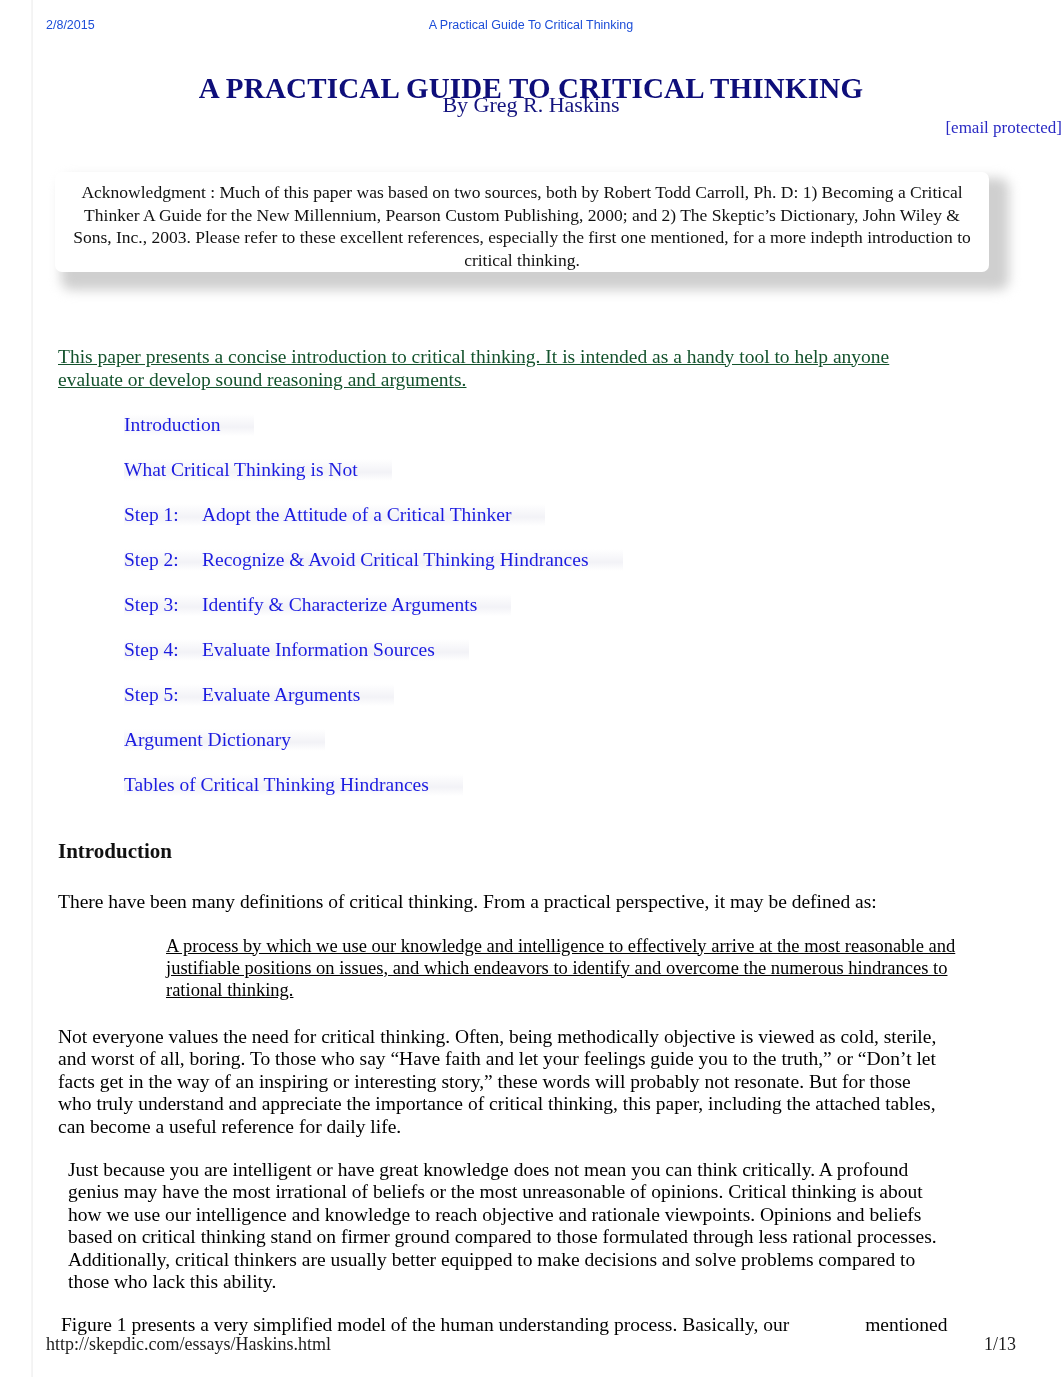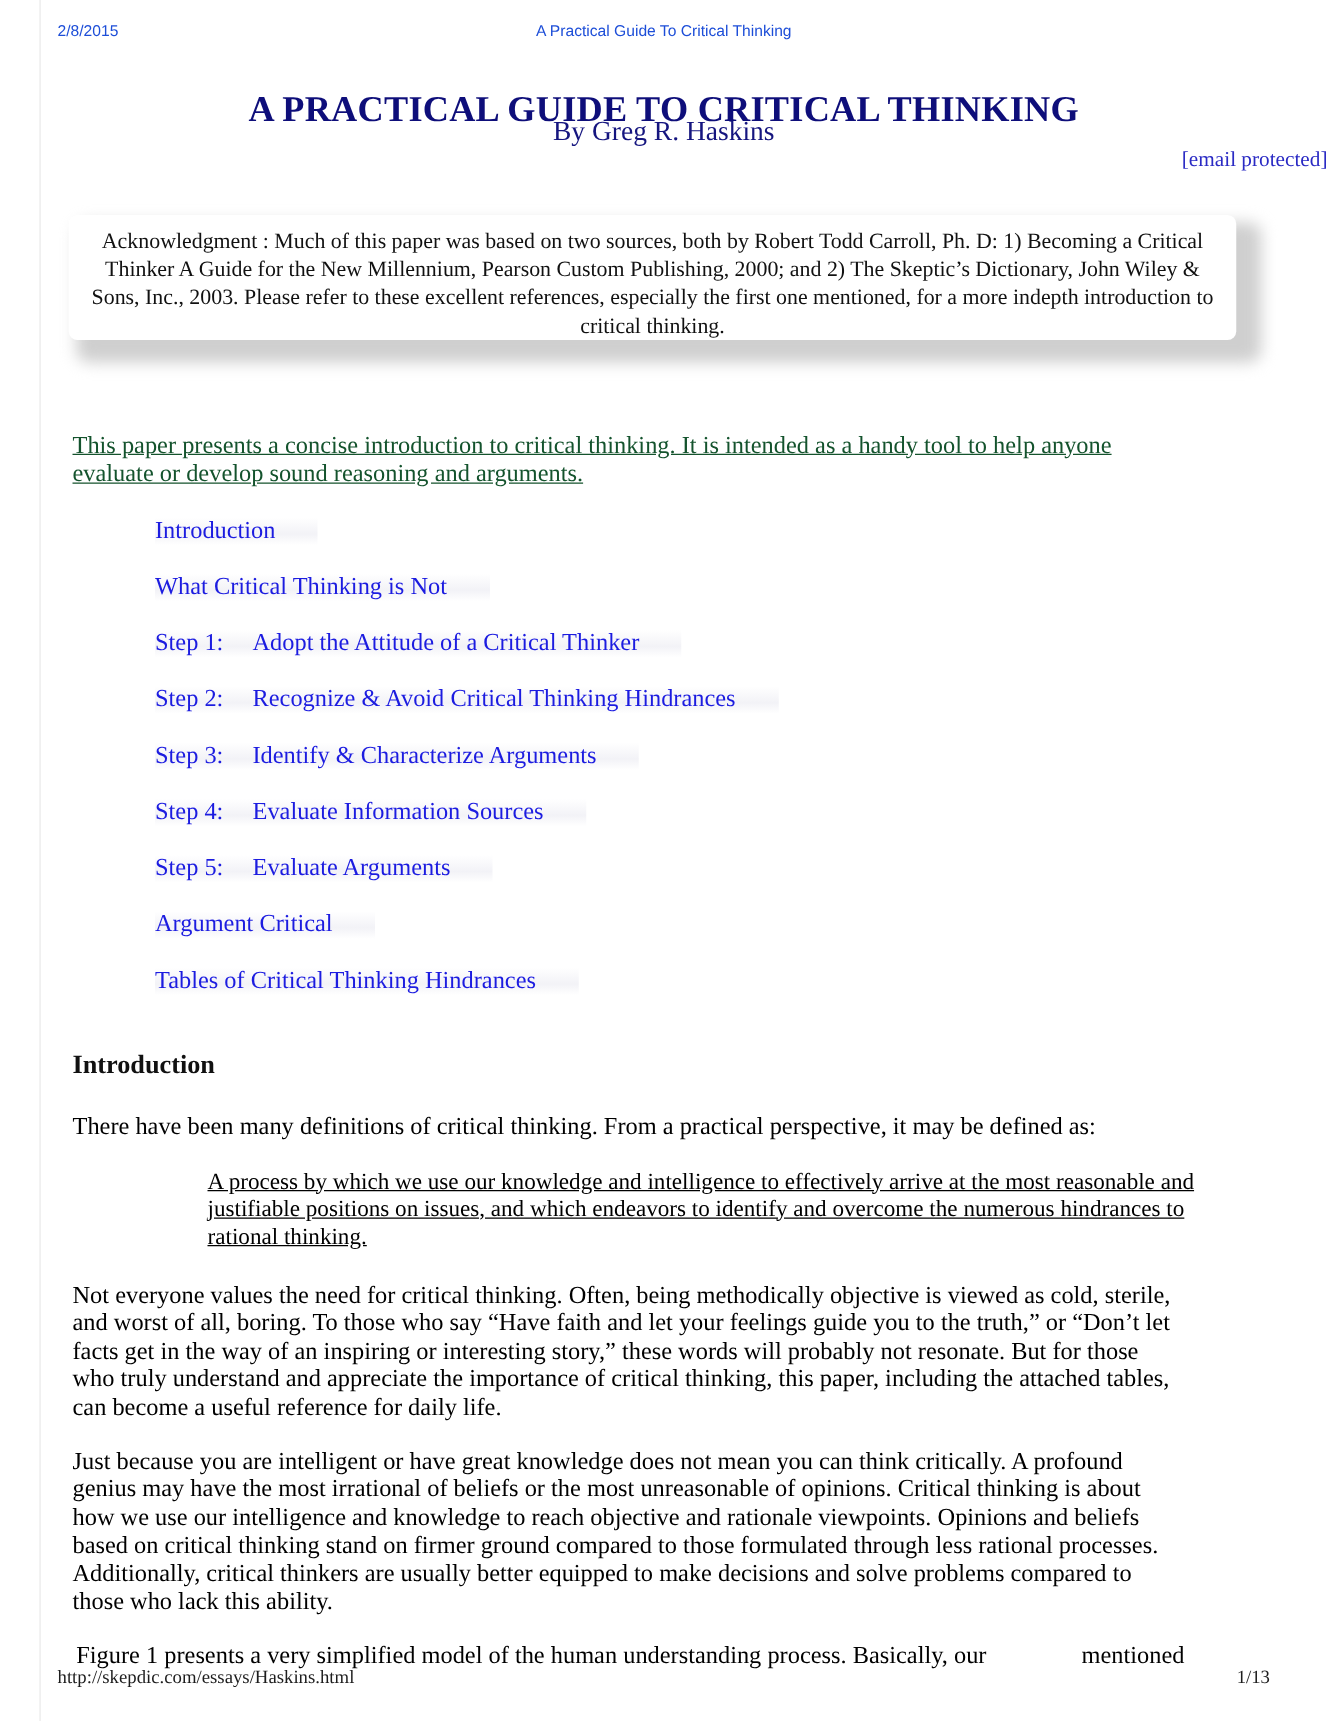--- a/index.html
+++ b/index.html
@@ -184,21 +184,21 @@
     position: absolute;
     left: 58px;
     top: 1006px;
     width: 890px;
     font-size: 19.5px;
     line-height: 22.6px;
   }
 
   .p3 {
     position: absolute;
-    left: 58px;
+    left: 68px;
     top: 1139px;
     width: 870px;
     font-size: 19.5px;
     line-height: 22.6px;
   }
 
   .p4 {
     position: absolute;
     left: 58px;
     top: 1294px;
@@ -213,21 +213,21 @@
   }
 
   
   .print-footer {
     position: absolute;
     left: 0;
     top: 1334px;
     width: 1062px;
     height: 20px;
     font-family: "Liberation Serif", "DejaVu Serif", serif;
-    font-size: 15px;
+    font-size: 18px;
     color: #1d1d1d;
   }
   .print-footer .pf-url {
     position: absolute;
     left: 46px;
     top: 0;
   }
   .print-footer .pf-page {
     position: absolute;
     right: 46px;
@@ -256,21 +256,21 @@
 <p class="intro-para">This paper presents a concise introduction to critical thinking. It is intended as a handy tool to help anyone evaluate or develop sound reasoning and arguments.</p>
 
 <nav class="toc">
   <a class="toc-item" href="#"><span class="toc-label">Introduction</span></a>
   <a class="toc-item" href="#"><span class="toc-label">What Critical Thinking is Not</span></a>
   <a class="toc-item" href="#"><span class="step-no">Step 1:</span><span class="toc-label">Adopt the Attitude of a Critical Thinker</span></a>
   <a class="toc-item" href="#"><span class="step-no">Step 2:</span><span class="toc-label">Recognize &amp; Avoid Critical Thinking Hindrances</span></a>
   <a class="toc-item" href="#"><span class="step-no">Step 3:</span><span class="toc-label">Identify &amp; Characterize Arguments</span></a>
   <a class="toc-item" href="#"><span class="step-no">Step 4:</span><span class="toc-label">Evaluate Information Sources</span></a>
   <a class="toc-item" href="#"><span class="step-no">Step 5:</span><span class="toc-label">Evaluate Arguments</span></a>
-  <a class="toc-item" href="#"><span class="toc-label">Argument Critical</span></a>
+  <a class="toc-item" href="#"><span class="toc-label">Argument Dictionary</span></a>
   <a class="toc-item" href="#"><span class="toc-label">Tables of  Critical Thinking Hindrances</span></a>
 </nav>
 
 <h2 class="section-head">Introduction</h2>
 <p class="p1">There have been many definitions of critical thinking. From a practical perspective, it may be defined as:</p>
 <blockquote class="quote-block">A process by which we use our knowledge and intelligence to effectively arrive at the most reasonable and justifiable positions on issues, and which endeavors to identify and overcome the numerous hindrances to rational thinking.</blockquote>
 <p class="p2">Not everyone values the need for critical thinking. Often, being methodically objective is viewed as cold, sterile, and worst of all, boring. To those who say “Have faith and let your feelings guide you to the truth,” or “Don’t let facts get in the way of an inspiring or interesting story,” these words will probably not resonate. But for those who truly understand and appreciate the importance of critical thinking, this paper, including the attached tables, can become a useful reference for daily life.</p>
 <p class="p3">Just because you are intelligent or have great knowledge does not mean you can think critically. A profound genius may have the most irrational of beliefs or the most unreasonable of opinions. Critical thinking is about  how  we use our intelligence and knowledge to reach objective and rationale viewpoints. Opinions and beliefs based on critical thinking stand on firmer ground compared to those formulated through less rational processes. Additionally, critical thinkers are usually better equipped to make decisions and solve problems compared to those who lack this ability.</p>
 <p class="p4"><span>Figure 1 presents a very simplified model of the human understanding process. Basically, our</span><span class="tail-gap"></span><span>mentioned</span></p>
 

